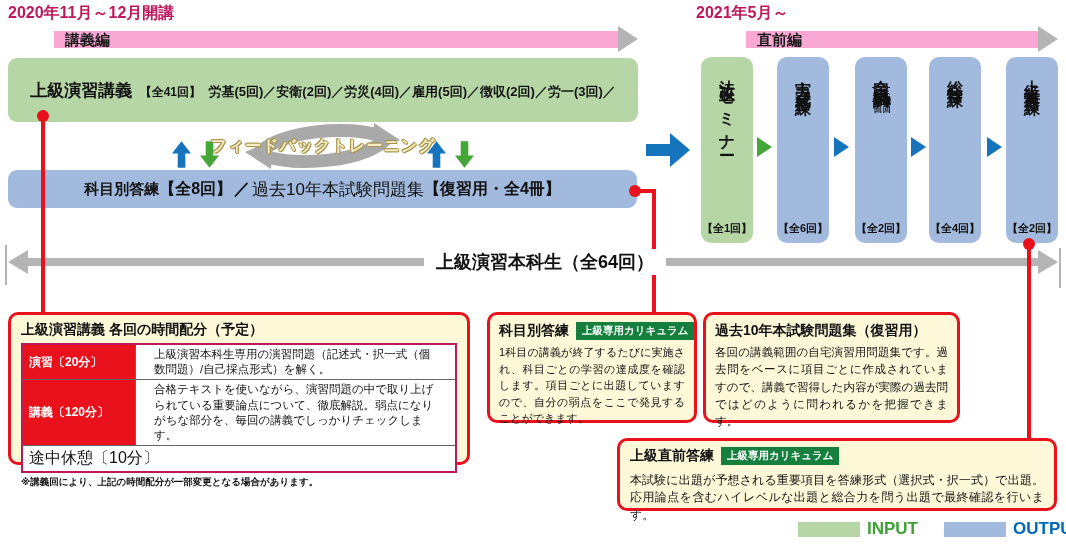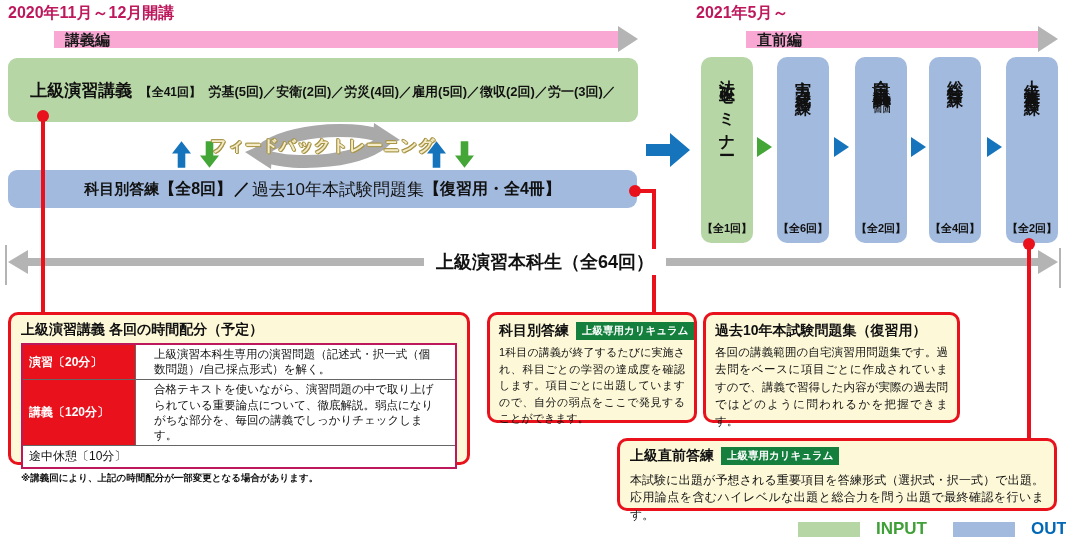--- a/index.html
+++ b/index.html
@@ -79,31 +79,31 @@
   .note-title{font-size:14px;font-weight:bold;white-space:nowrap;}
   .note-title-row{display:flex;align-items:center;gap:7px;}
   .badge{background:#15803d;color:#fff;font-size:10.5px;font-weight:bold;padding:2px 6px;white-space:nowrap;}
   .note-body{font-size:11px;line-height:1.5;color:#111;text-align:justify;}
   
   .note1{left:8px;top:312px;width:462px;height:153px;padding:6px 10px;}
   .alloc-table{width:100%;border-collapse:collapse;border:2px solid #be185d;background:#fff;margin-top:4px;}
   .alloc-table td{border:1px solid #666;vertical-align:middle;}
   .alloc-label{width:100px;background:#e8111c;color:#fff;font-size:12px;font-weight:bold;padding:3px 6px;white-space:nowrap;}
   .alloc-desc{font-size:11.5px;line-height:1.32;padding:2px 18px;color:#111;}
-  .alloc-break{font-size:12px;padding:2px 6px;}
+  .alloc-break{font-size:16px;padding:2px 6px;}
   .alloc-foot{font-size:9.5px;font-weight:bold;margin-top:3px;}
   
   .note2{left:487px;top:312px;width:210px;height:111px;padding:7px 9px;}
   .note3{left:703px;top:312px;width:257px;height:111px;padding:7px 9px;}
   .note3 .note-body{font-size:11.5px;}
   .note4{left:617px;top:438px;width:440px;height:73px;padding:6px 10px;}
   .note4 .note-body{font-size:12px;line-height:1.45;}
   
   .legend{position:absolute;left:798px;top:519px;display:flex;align-items:center;gap:26px;}
-  .legend-item{display:flex;align-items:center;gap:16px;}
+  .legend-item{display:flex;align-items:center;gap:7px;}
   .legend-swatch{width:62px;height:15px;}
   .legend-swatch.green{background:#b7d6a6;}
   .legend-swatch.blue{background:#a2bade;}
   .legend-label{font-size:17px;font-weight:bold;letter-spacing:0;}
   .legend-label.green{color:#3fa037;}
   .legend-label.blue{color:#0068b7;}
 </style>
 </head>
 <body>
 

